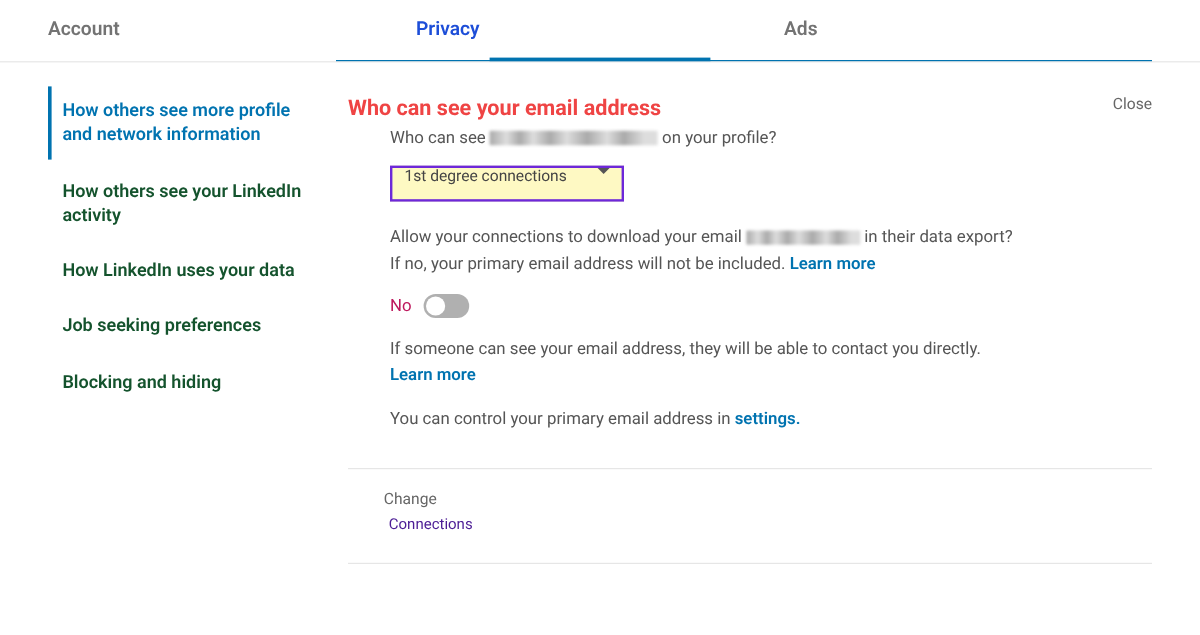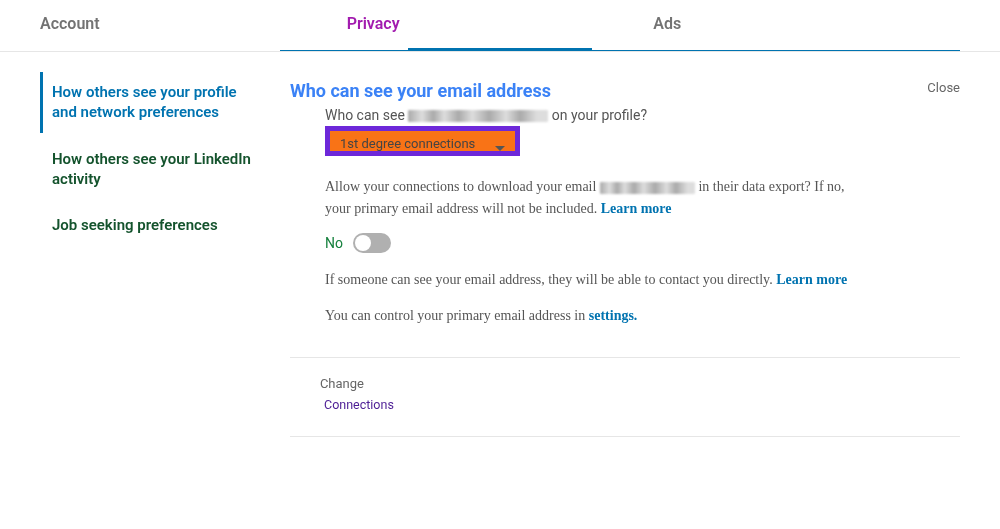--- a/index.html
+++ b/index.html
@@ -22,21 +22,21 @@
       flex: 1;
       text-align: left;
       padding: 14px 0 18px 0;
       font-size: 16px;
       font-weight: 600;
       color: #737373;
       cursor: pointer;
       position: relative;
     }
     .topnav-item.active {
-      color: #a21caf;
+      color: #1d4ed8;
     }
     .topnav-item.active::after {
       content: "";
       position: absolute;
       left: 20%;
       right: 20%;
       bottom: 0;
       height: 3px;
       background: #0073b0;
     }
@@ -82,21 +82,21 @@
     }
     .section:last-child { border-bottom: none; }
     .section-head {
       display: flex;
       justify-content: space-between;
       align-items: flex-start;
     }
     .section-title {
       font-size: 18px;
       font-weight: 700;
-      color: #3b82f6;
+      color: #ef4444;
       margin-bottom: 4px;
     }
     .section-sub {
       font-size: 14px;
       color: #777;
       margin-bottom: 14px;
     }
     .section-action {
       text-align: center;
       font-size: 13px;
@@ -113,72 +113,72 @@
       font-size: 12.5px;
       margin-left: 34px;
     }
     .inner {
       padding-left: 35px;
       max-width: 560px;
     }
     .q {
       font-size: 14px;
       color: #555;
+      margin-bottom: 12px;
       line-height: 1.5;
     }
     .blur {
       display: inline-block;
       width: 140px;
       height: 12px;
       background: linear-gradient(90deg, #aaa 0, #ddd 10%, #aaa 18%, #ddd 26%, #aaa 36%, #ddd 46%, #aaa 58%, #ddd 70%, #aaa 80%, #ddd 92%);
       filter: blur(1.2px);
       vertical-align: middle;
       border-radius: 1px;
     }
     .blur.sm { width: 95px; }
     .select {
       display: inline-flex;
-      align-items: flex-end;
+      align-items: flex-start;
       justify-content: space-between;
       width: 195px;
       height: 30px;
-      border: 5px solid #6d28d9;
+      border: 2px solid #6d28d9;
       padding: 0 10px;
       font-size: 13px;
       color: #444;
       margin-bottom: 20px;
       cursor: pointer;
-      background: #f97316;
+      background: #fef9c3;
     }
     .chevron {
       width: 0; height: 0;
       border-left: 5px solid transparent;
       border-right: 5px solid transparent;
       border-top: 5px solid #555;
     }
     .para {
       font-size: 14px;
       color: #555;
       line-height: 1.55;
       margin-bottom: 6px;
-      font-family: Liberation Serif, serif;
     }
     .link-text {
       color: #0073b0;
       font-weight: 600;
       cursor: pointer;
     }
     .toggle-row {
       display: flex;
       align-items: center;
       margin: 14px 0 16px 0;
     }
     .toggle-label {
       font-size: 14px;
-      color: #15803d;
+      color: #be185d;
       margin-right: 10px;
     }
     .toggle {
       width: 38px;
       height: 20px;
       background: #b0b0b0;
       border-radius: 10px;
       position: relative;
       cursor: pointer;
     }
@@ -198,23 +198,25 @@
 <div class="topnav">
   <div class="topnav-item">Account</div>
   <div class="topnav-item active">Privacy</div>
   <div class="topnav-item">Ads</div>
   <div class="content-separator"></div>
 </div>
 
 <div class="page">
 
   <div class="sidebar">
-    <div class="sidebar-item active">How others see your profile and network preferences</div>
+    <div class="sidebar-item active">How others see more profile and network information</div>
     <div class="sidebar-item">How others see your LinkedIn activity</div>
+    <div class="sidebar-item">How LinkedIn uses your data</div>
     <div class="sidebar-item">Job seeking preferences</div>
+    <div class="sidebar-item">Blocking and hiding</div>
   </div>
 
   <div class="main">
 
     <div class="section">
       <div class="section-head">
         <div>
           <div class="section-title">Who can see your email address</div>
         </div>
         <div class="section-action">

